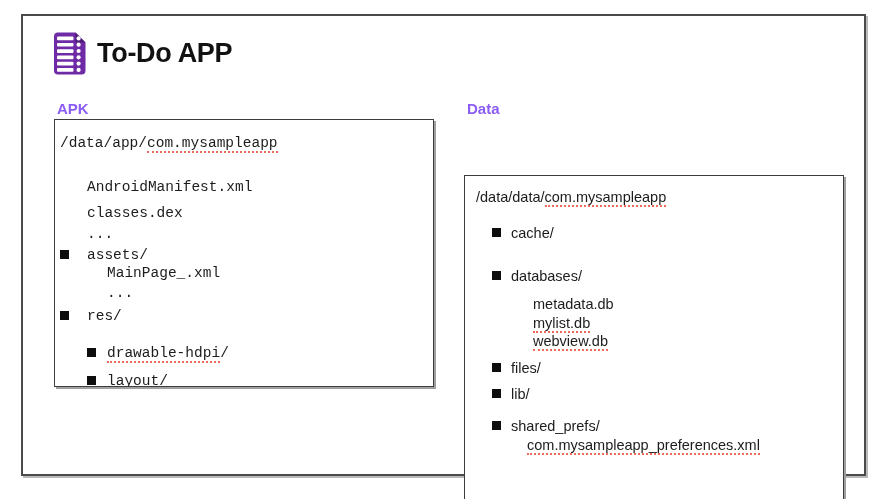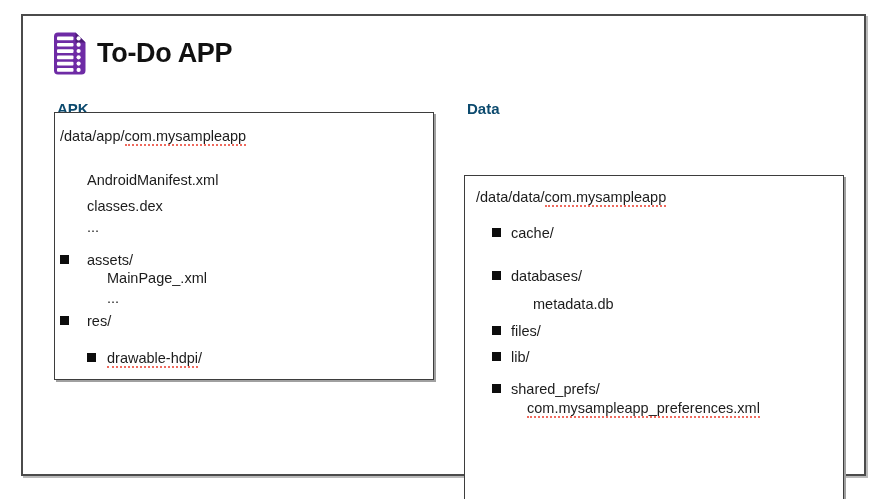--- a/index.html
+++ b/index.html
@@ -40,36 +40,36 @@
     line-height: 44px;
     white-space: nowrap;
   }
   .doc-icon { display: block; }
 
   
   .panel-label {
     position: absolute;
     font-size: 15px;
     font-weight: 700;
-    color: #0c4a6e;
+    color: #8b5cf6;
     line-height: 15px;
     white-space: nowrap;
   }
   .apk-label  { left: 34px;  top: 85px; }   
   .data-label { left: 444px; top: 85px; }   
 
   
   .panel-box {
     position: absolute;
     border: 1px solid #3d3d3d;
     background: #ffffff;
     box-shadow: 2px 2px 0 #a0a0a0;
     overflow: hidden;
   }
-  .apk-box  { left: 31px;  top: 96px; width: 380px; height: 268px; padding-top: 14px; } 
+  .apk-box  { left: 31px;  top: 103px; width: 380px; height: 268px; padding-top: 14px; font-family: Liberation Mono, monospace; } 
   .data-box { left: 441px; top: 111px; width: 380px; height: 346px; padding-top: 12px; margin-top: 48px; } 
 
   
   .line {
     position: relative;
     font-size: 14.5px;
     line-height: 18px;
     white-space: nowrap;
     color: #1c1c1c;
   }
@@ -137,21 +137,21 @@
       <div class="line pa1" style="margin-top:26px">
         <span>AndroidManifest.xml</span>
       </div>
       <div class="line pa1" style="margin-top:8px">
         <span>classes.dex</span>
       </div>
       <div class="line pa1" style="margin-top:3px">
         <span>...</span>
       </div>
 
-      <div class="line pa1" style="margin-top:15px">
+      <div class="line pa1" style="margin-top:3px">
         <span class="bullet ba1"></span>
         <span>assets/</span>
       </div>
       <div class="line pa2" style="">
         <span>MainPage_.xml</span>
       </div>
       <div class="line pa2" style="margin-top:2px">
         <span>...</span>
       </div>
 
@@ -185,20 +185,26 @@
         <span>cache/</span>
       </div>
 
       <div class="line pd1" style="margin-top:25px">
         <span class="bullet bd1"></span>
         <span>databases/</span>
       </div>
       <div class="line pd2b" style="margin-top:10px">
         <span>metadata.db</span>
       </div>
+      <div class="line pd2b" style="margin-top:1px">
+        <span class="sq">mylist.db</span>
+      </div>
+      <div class="line pd2b" style="margin-top:0px">
+        <span class="sq">webview.db</span>
+      </div>
 
       <div class="line pd1" style="margin-top:9px">
         <span class="bullet bd1"></span>
         <span>files/</span>
       </div>
       <div class="line pd1" style="margin-top:8px">
         <span class="bullet bd1"></span>
         <span>lib/</span>
       </div>
       <div class="line pd1" style="margin-top:14px">

